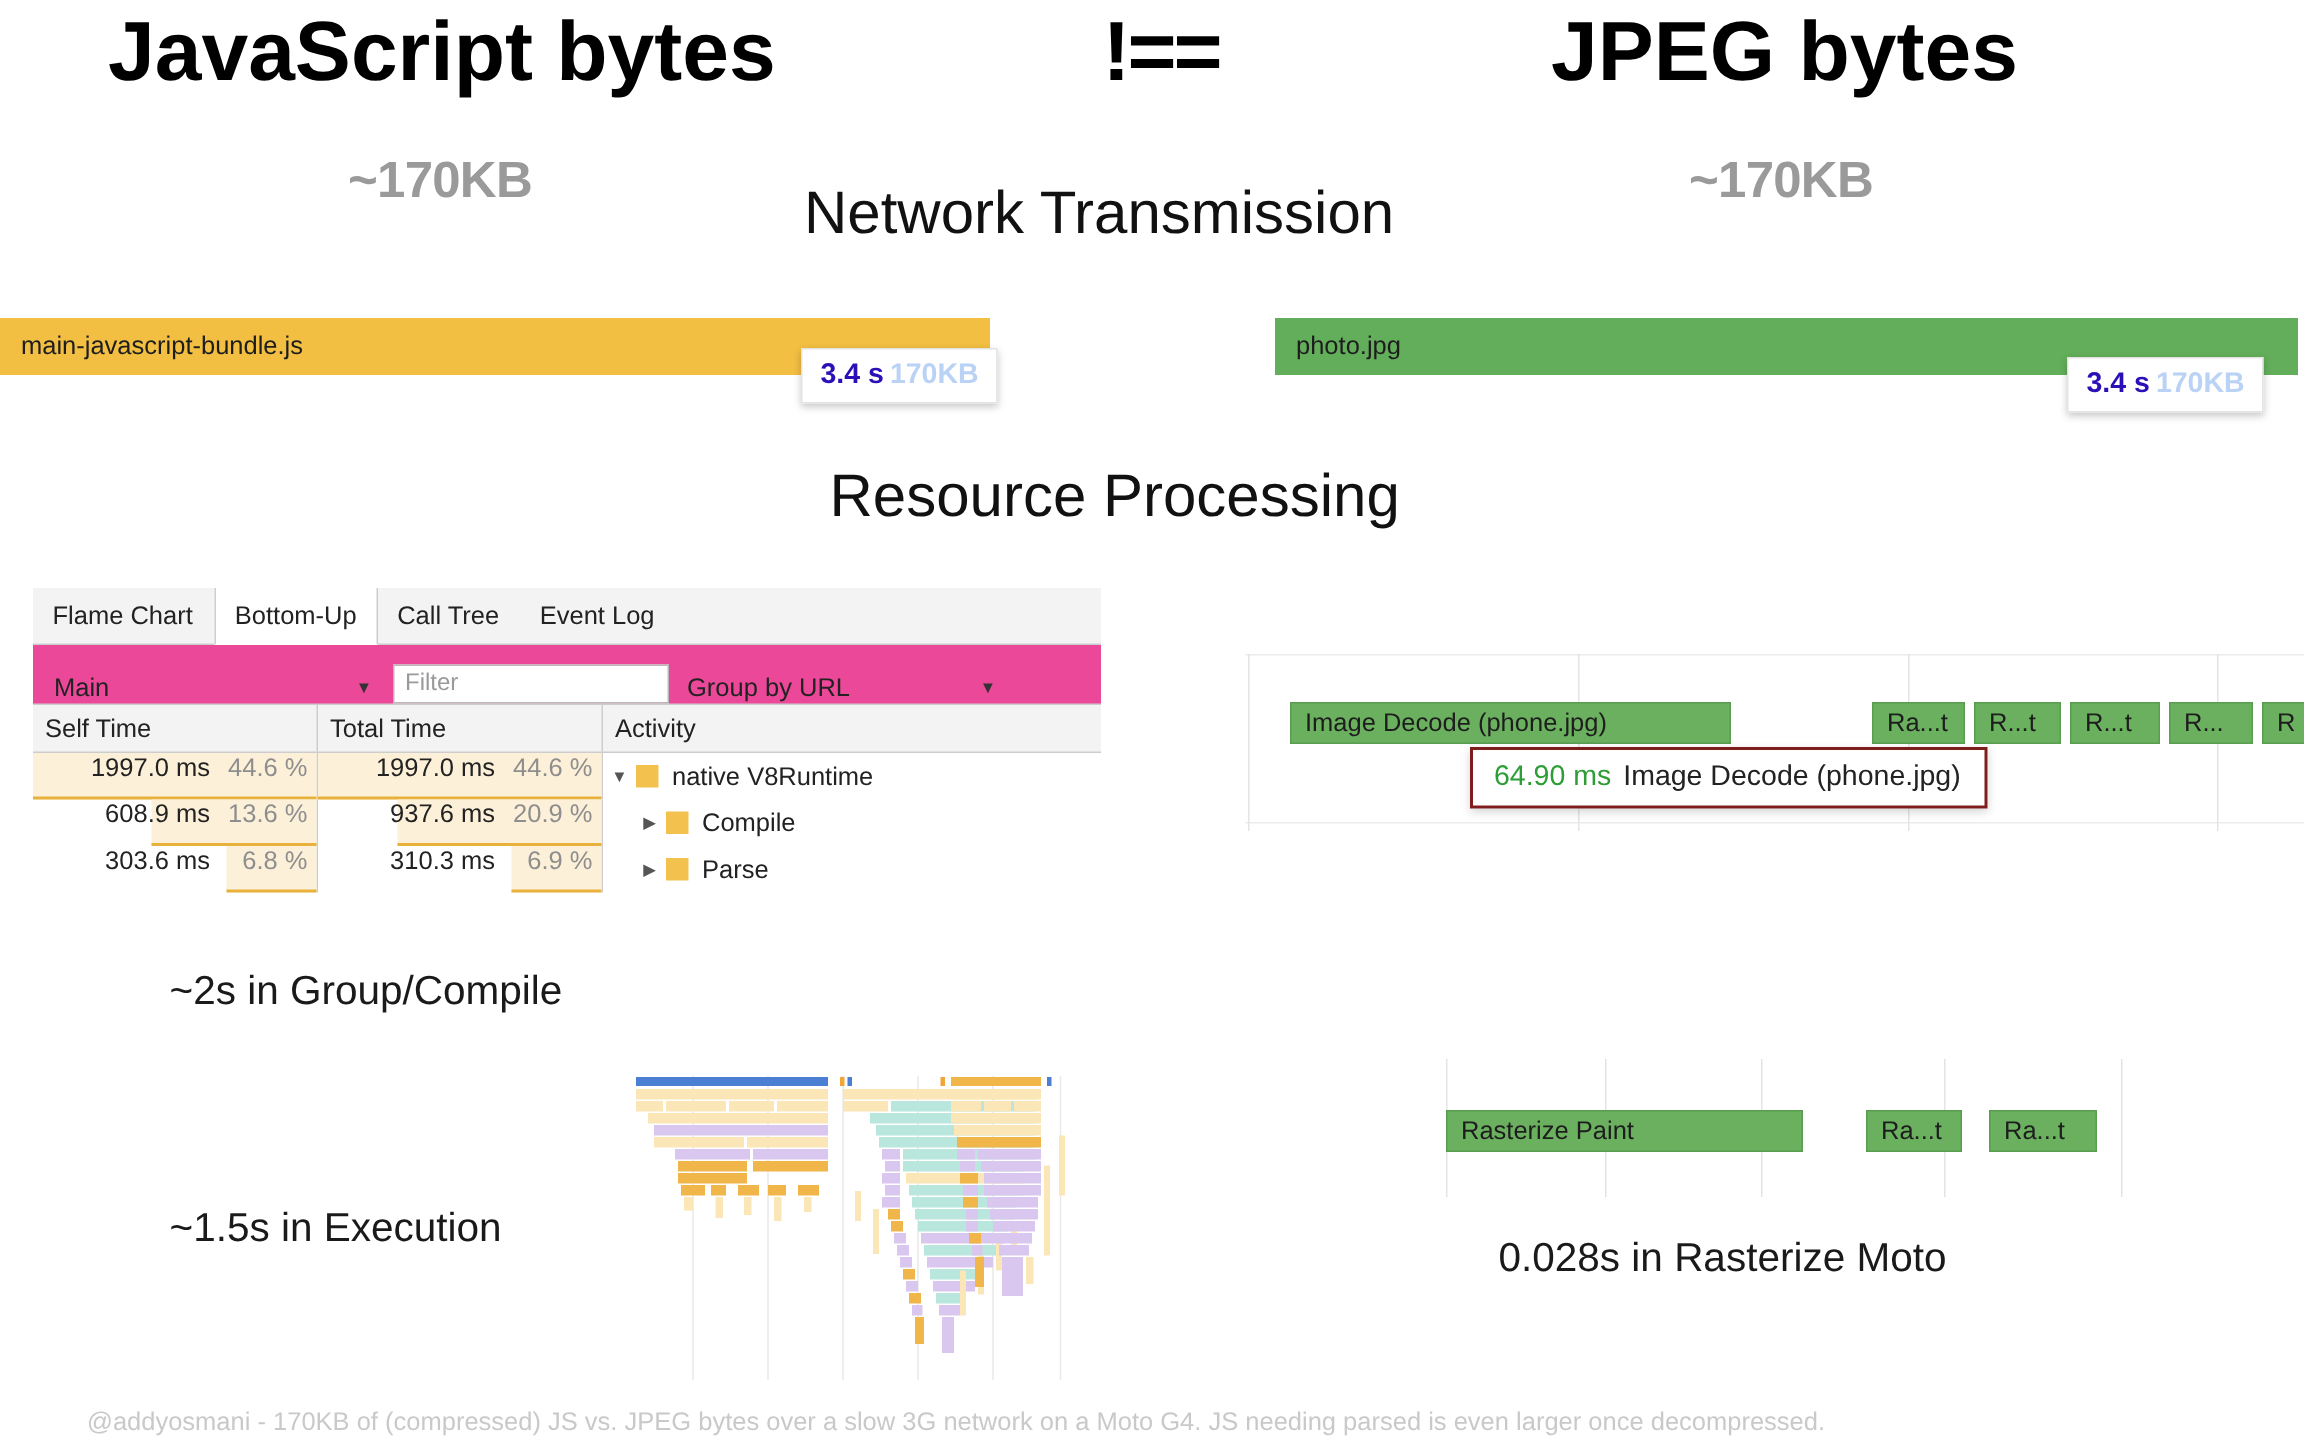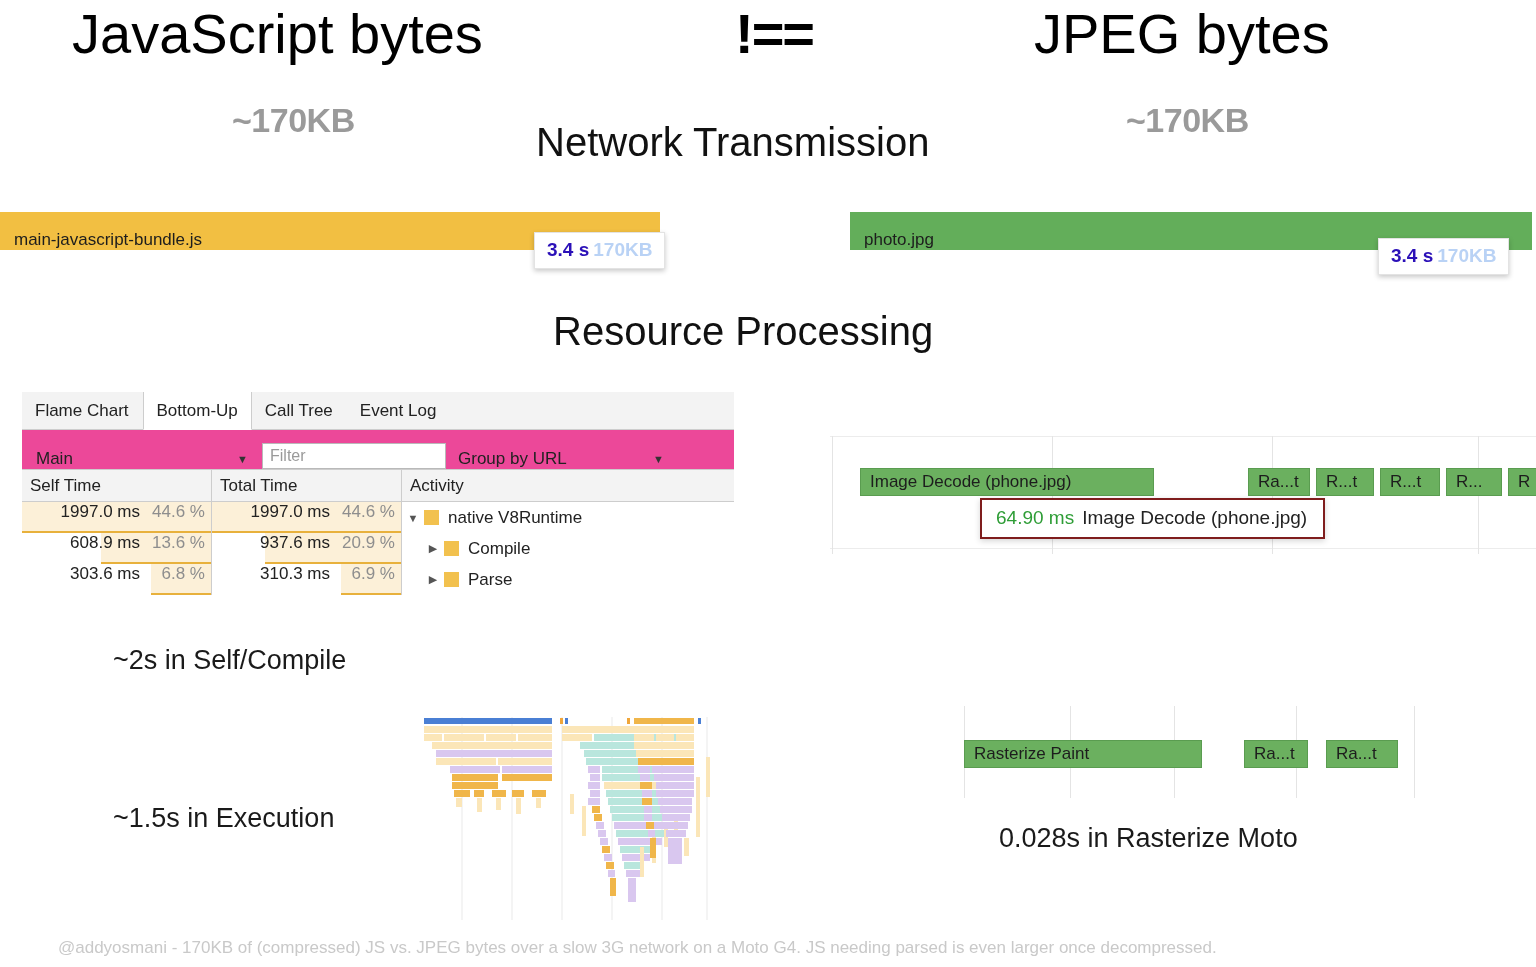--- a/index.html
+++ b/index.html
@@ -18,21 +18,21 @@
     background: #ffffff;
   }
 
   
   .headline {
     position: absolute;
     font-size: 56px;
     line-height: 1;
     color: #000000;
     white-space: nowrap;
-    font-weight: 400;
+    font-weight: 700;
   }
   #title-js   { left: 72px;  top: 6px; }
   #title-neq  { left: 735px; top: 6px; font-weight: 700; letter-spacing: -2px; }
   #title-jpeg { left: 1034px; top: 6px; }
 
   .kb-label {
     position: absolute;
     font-size: 34px;
     font-weight: 700;
     color: #9a9a9a;
@@ -50,21 +50,21 @@
     font-weight: 400;
   }
   #heading-network { left: 536px; top: 120px; }
   #heading-processing { left: 553px; top: 309px; }
 
   
   .netbar {
     position: absolute;
     height: 38px;
     display: flex;
-    align-items: flex-end;
+    align-items: center;
     padding-left: 14px;
   }
   .netbar .fname {
     font-size: 17px;
     color: #1d1d1d;
     white-space: nowrap;
   }
   #netbar-js  { left: 0px;   top: 212px; width: 660px; background: #f2bf42; }
   #netbar-jpg { left: 850px; top: 212px; width: 682px; background: #63ae5a; }
 
@@ -422,21 +422,21 @@
       <span>Rasterize Paint</span>
     </div>
     <div class="tl-bar" style="left:296px; top:34px; width:64px;">
       <span>Ra...t</span>
     </div>
     <div class="tl-bar" style="left:378px; top:34px; width:72px;">
       <span>Ra...t</span>
     </div>
   </div>
 
-  <div class="annot" id="annot-parse">~2s in Self/Compile</div>
+  <div class="annot" id="annot-parse">~2s in Group/Compile</div>
   <div class="annot" id="annot-exec">~1.5s in Execution</div>
   <div class="annot" id="annot-raster">0.028s in Rasterize Moto</div>
 
   <div id="flame-thumb">
     <svg width="310" height="203" viewBox="0 0 310 203">
       <rect x="0" y="0" width="310" height="203" fill="#ffffff"></rect>
 
       <g stroke="#e9e9e9" stroke-width="1">
         <line x1="40" y1="0" x2="40" y2="203"></line>
         <line x1="90" y1="0" x2="90" y2="203"></line>

